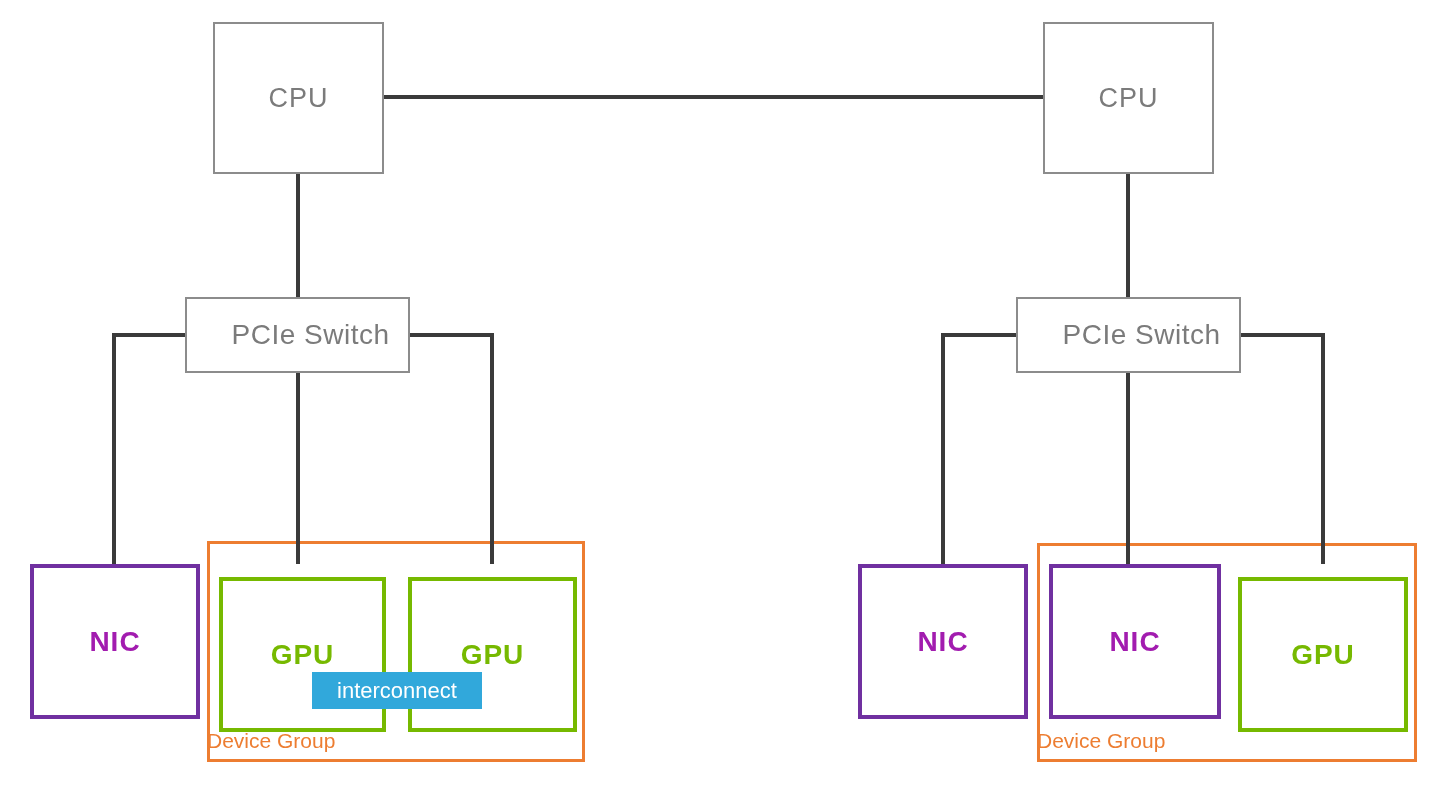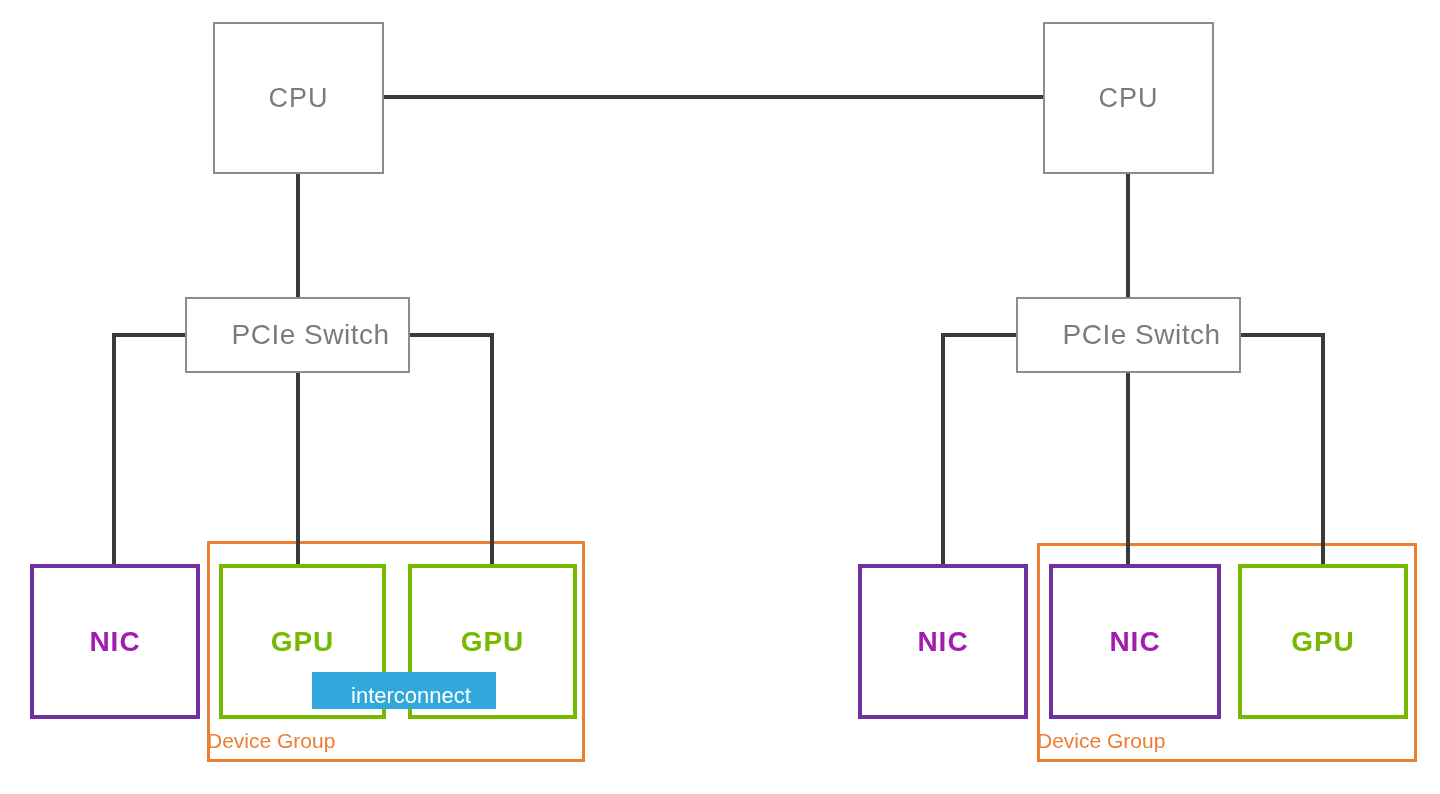--- a/index.html
+++ b/index.html
@@ -40,20 +40,21 @@
     font-weight: bold;
     font-size: 28px;
     letter-spacing: 1px;
   }
   .node.green {
     border: 4px solid #76b900;
     color: #76b900;
     font-weight: bold;
     font-size: 28px;
     letter-spacing: 1px;
+    margin-top: 13px;
   }
   
   .group {
     position: absolute;
     border: 3px solid #ed7d31;
     box-sizing: border-box;
     background: transparent;
     z-index: 1;
   }
   .group-label {
@@ -61,25 +62,24 @@
     color: #ed7d31;
     font-size: 21px;
     z-index: 3;
   }
   
   .interconnect {
     position: absolute;
     background: #31a8db;
     color: #ffffff;
     display: flex;
-    align-items: flex-end;
+    align-items: center;
     justify-content: center;
     font-size: 22px;
     z-index: 4;
-    padding-left: 14px;
   }
 </style>
 </head>
 <body>
 
 <div class="stage">
 
   <div class="line" style="left:384px; top:95px; width:659px; height:4px;"></div>
 
   <div class="line" style="left:296px; top:174px; width:4px; height:123px;"></div>

